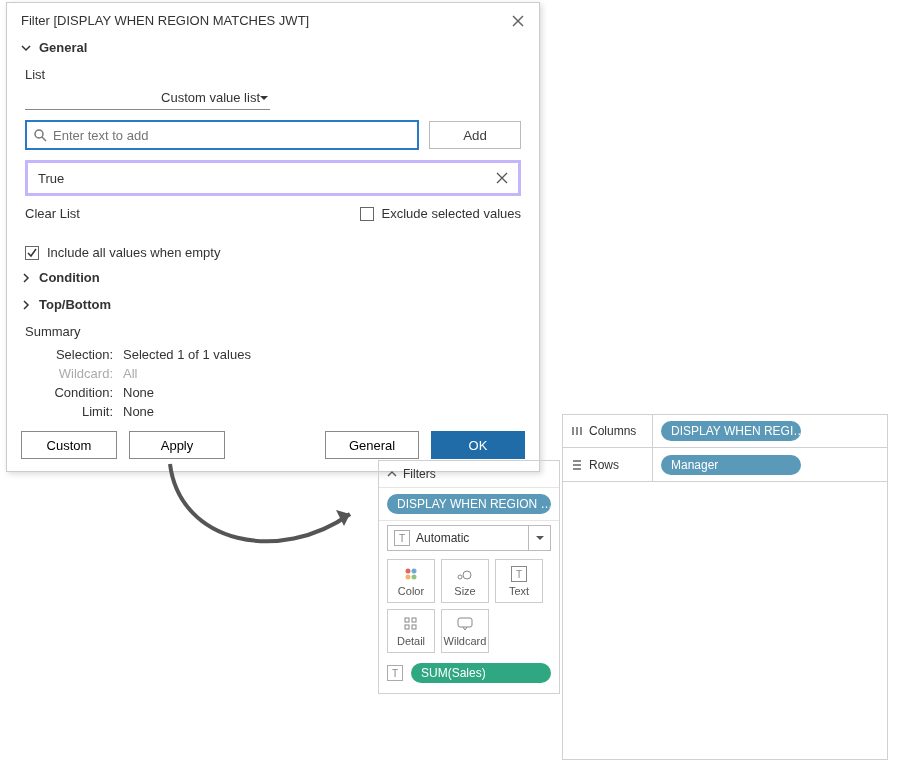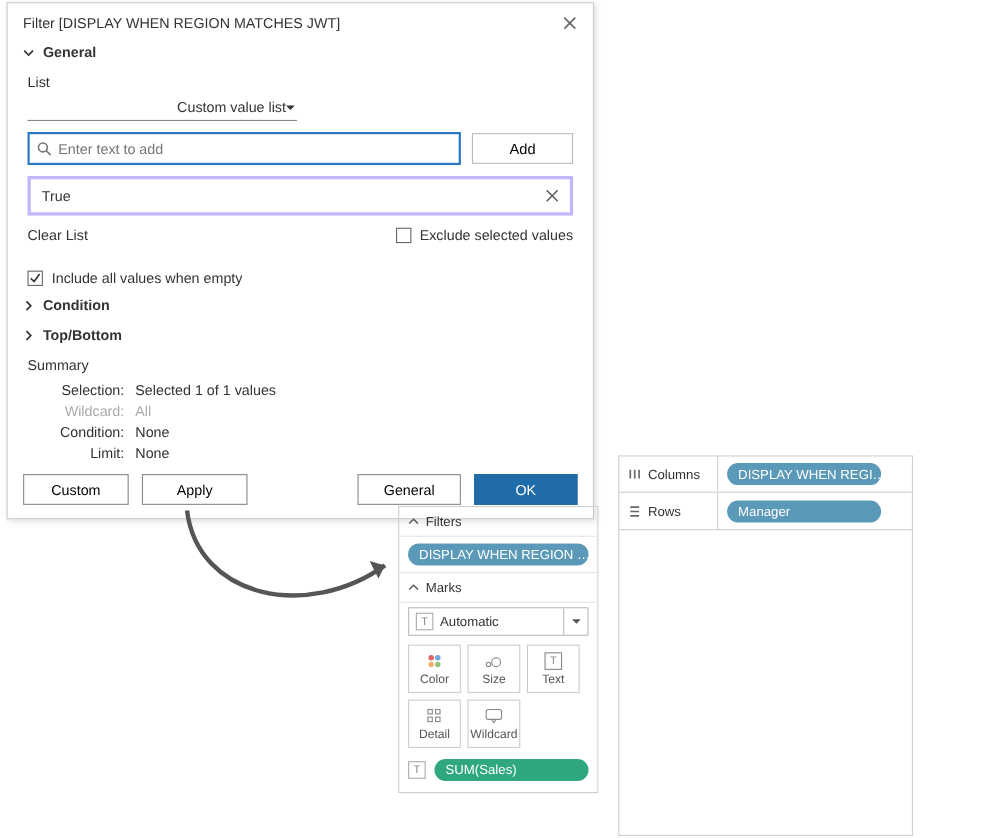--- a/index.html
+++ b/index.html
@@ -34,21 +34,21 @@
   .row-add { display: flex; gap: 10px; margin-top: 10px; align-items:center; }
   .search-input {
     display: flex; align-items: center;
     border: 2px solid #2a79c4; height: 30px; flex: 1; padding: 0 6px;
     background: #fff;
   }
   .search-input input { border: none; outline: none; flex:1; font-size: 13px; }
   .search-glass { color: #666; margin-right: 6px; }
   .add-btn {
     width: 92px; height: 28px; border: 1px solid #bbb; background: #fff;
-    color: #000000; cursor: not-allowed; text-align: center;
+    color: #404040; cursor: not-allowed; text-align: center;
   }
   .value-list {
     margin-top: 10px; border: 3px solid #c4b5fd; height: 36px;
     display: flex; align-items: center; justify-content: space-between;
     padding: 0 10px;
   }
   .row-opts { display:flex; justify-content: space-between; margin-top: 10px; align-items:center; }
   .linklike { color: #333; cursor: pointer; }
   .checkbox-row { display:flex; align-items:center; gap:8px; }
   .cb { width:14px; height:14px; border:1px solid #666; display:inline-flex; align-items:center; justify-content:center; font-size:11px; }
@@ -64,21 +64,21 @@
   .btn.med { width: 94px; }
   .btn.primary { background:#1f6ca8; color:#fff; border-color:#1f6ca8; width:94px; }
   .btn-group-left { display:flex; gap:12px; }
   .btn-group-right { display:flex; gap:12px; }
 
   
   .arrow { position:absolute; left:150px; top:454px; }
 
   
   .cards-panel {
-    position:absolute; left:362px; top:460px; width:182px;
+    position:absolute; left:378px; top:460px; width:182px;
     border:1px solid #d0d0d0; font-size:12px; color:#333;
   }
   .cards-panel .sec-hdr { display:flex; align-items:center; gap:6px; padding:6px 8px; border-bottom:1px solid #e5e5e5;}
   .cards-panel .sec-body { padding:6px 8px; }
   .pill {
     display:inline-flex; align-items:center; border-radius:12px;
     padding:3px 10px; font-size:12px; color:#fff;
     max-width: 100%; overflow:hidden; white-space:nowrap; text-overflow:ellipsis;
   }
   .pill.blue { background:#5a99b8; }
@@ -93,21 +93,21 @@
   .mark-btn {
     width:48px; height:44px; border:1px solid #ccc; display:flex; flex-direction:column;
     align-items:center; justify-content:center; gap:2px; cursor:pointer; font-size:11px; color:#555;
   }
   .mark-btn .ic { height:18px; display:flex; align-items:center; justify-content:center; color:#888;}
   .sum-row { display:flex; align-items:center; gap:8px; padding:6px 8px 10px 8px;}
   .t-icon { width:16px; height:16px; border:1px solid #aaa; font-size:10px; display:flex; align-items:center; justify-content:center; color:#888; }
   
   
   .shelf-panel {
-    position:absolute; left:562px; top:414px; width:268px;
+    position:absolute; left:562px; top:414px; width:326px;
     font-size:12px; color:#333;
   }
   .shelf-row {
     display:flex; align-items:center; border:1px solid #d0d0d0; height:34px;
   }
   .shelf-row + .shelf-row { border-top:none; }
   .shelf-label { width:90px; border-right:1px solid #d0d0d0; height:100%; display:flex; align-items:center; gap:6px; padding:0 8px; font-weight:400;}
   .shelf-content { flex:1; padding:0 8px; display:flex; align-items:center; }
   .canvas { border:1px solid #d0d0d0; border-top:none; height:278px; }
   .pill-wide { width:140px; justify-content:flex-start; }
@@ -249,28 +249,20 @@
       <svg width="10" height="10" viewBox="0 0 10 10">
           <path d="M1 7 L5 3 L9 7" stroke="#555" stroke-width="1.3" fill="none"></path>
         </svg>
     </span>
     <span>Filters</span>
   </div>
   <div class="sec-body" style="border-bottom:1px solid #e5e5e5;">
     <span class="pill blue" style="width:100%;">DISPLAY WHEN REGION …</span>
   </div>
 
-  <div class="sec-hdr" style="border-top:none;">
-    <span>
-      <svg width="10" height="10" viewBox="0 0 10 10">
-          <path d="M1 7 L5 3 L9 7" stroke="#555" stroke-width="1.3" fill="none"></path>
-        </svg>
-    </span>
-    <span>Marks</span>
-  </div>
   <div class="marks-dd">
     <div class="txt">
       <span class="t-icon">T</span>
       <span>Automatic</span>
     </div>
     <div class="arr">
       <svg width="8" height="8" viewBox="0 0 8 8">
           <path d="M0 2 L4 6 L8 2 Z" fill="#555"></path>
         </svg>
     </div>

